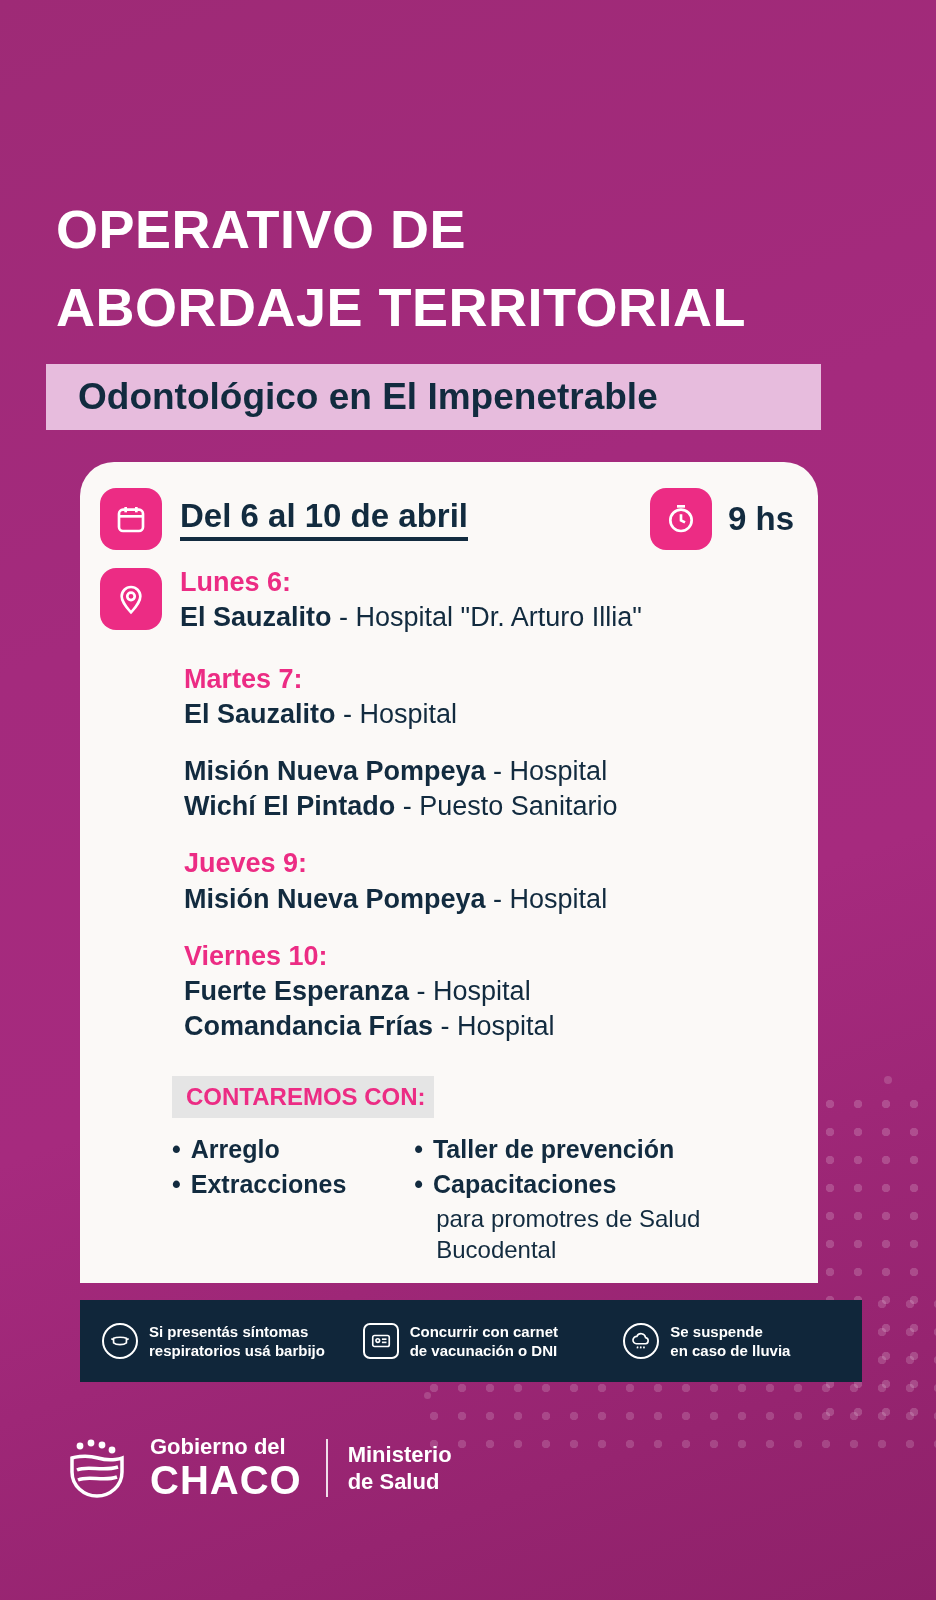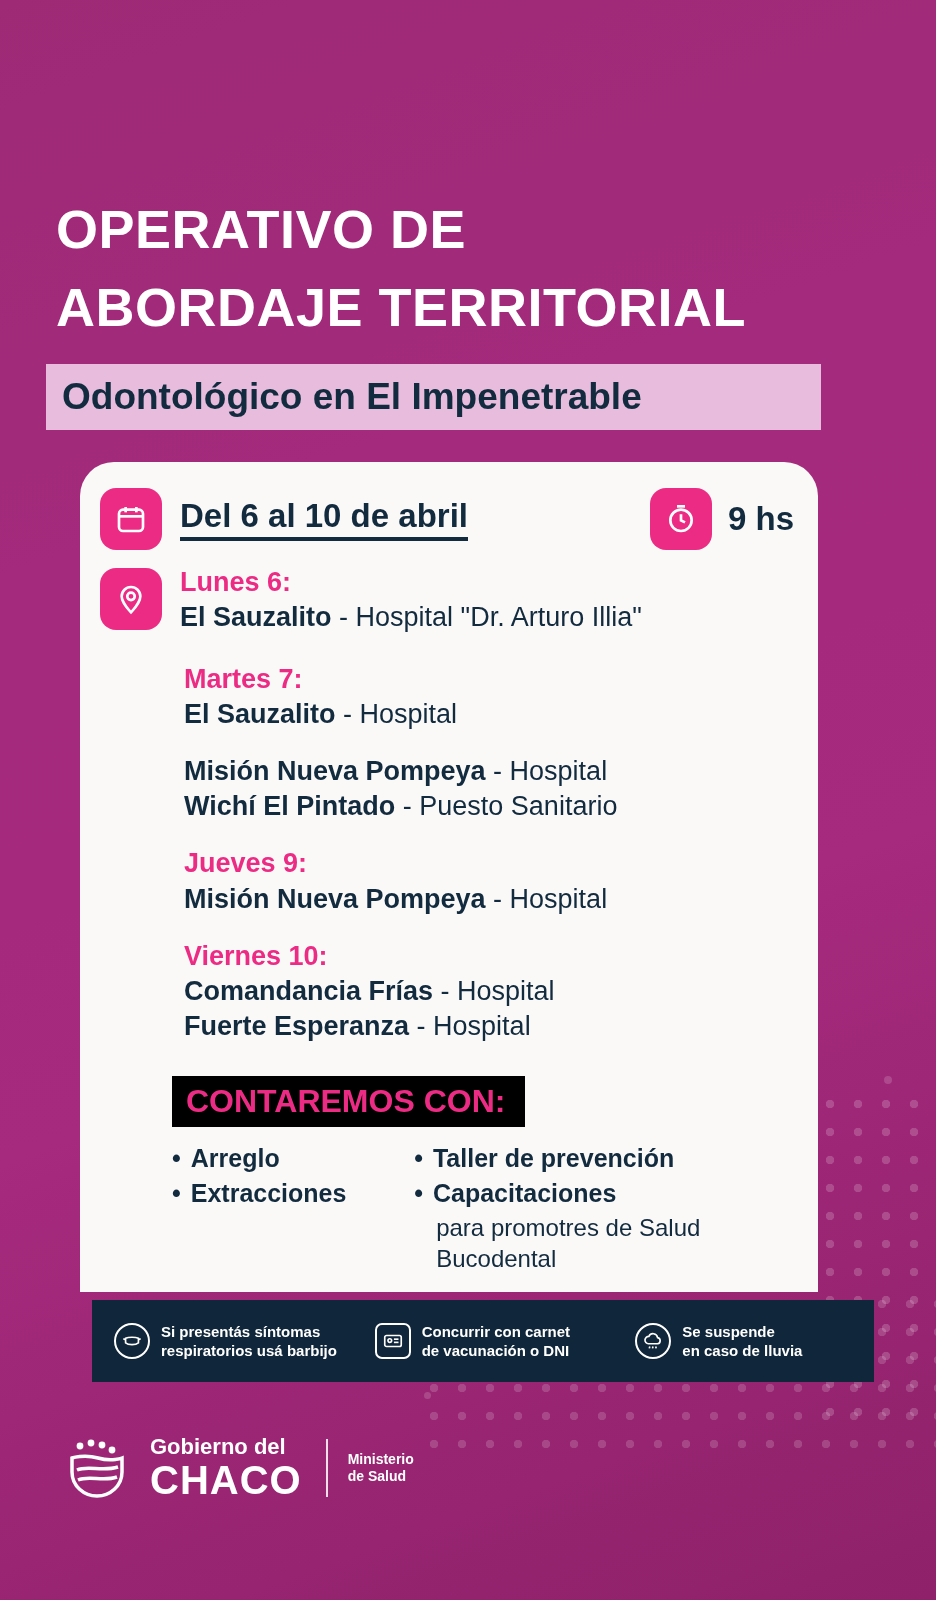--- a/index.html
+++ b/index.html
@@ -64,21 +64,21 @@
   }
   .subtitle-bar {
     position: absolute;
     left: 46px;
     top: 364px;
     width: 775px;
     height: 66px;
     background: #e7bcdd;
     display: flex;
     align-items: center;
-    padding-left: 16px;
+    padding-left: 32px;
   }
   .subtitle-bar span {
     color: #122b3f;
     font-size: 37px;
     font-weight: bold;
   }
 
   
   .card {
     position: absolute;
@@ -150,25 +150,25 @@
     line-height: 1.28;
   }
   .day-line b { font-weight: bold; }
   .day-line span.light { font-weight: normal; }
 
   .rest-days { margin-left: 84px; margin-top: 4px; }
 
   
   .contaremos-tag {
     display: inline-block;
-    background: #000000;
+    background: #e5e5e5;
     color: #ec2c84;
     font-weight: bold;
-    font-size: 32px;
-    padding: 7px 20px 7px 14px;
+    font-size: 24px;
+    padding: 7px 8px 7px 14px;
     margin-left: 92px;
     margin-top: 10px;
   }
   .features {
     display: flex;
     margin-left: 92px;
     margin-top: 14px;
     padding-right: 20px;
   }
   .feat-col { width: 265px; }
@@ -185,21 +185,21 @@
     font-size: 24px;
     font-weight: normal;
     color: #122b3f;
     margin-left: 22px;
     line-height: 1.3;
   }
 
   
   .notes {
     position: absolute;
-    left: 92px;
+    left: 80px;
     top: 1300px;
     width: 782px;
     height: 82px;
     background: #10263a;
     display: flex;
     align-items: center;
   }
   .note {
     display: flex;
     align-items: center;
@@ -253,21 +253,21 @@
     letter-spacing: 1px;
     line-height: 1.05;
   }
   .logo-div {
     width: 2px;
     height: 58px;
     background: rgba(255,255,255,0.85);
     margin: 0 20px 0 24px;
   }
   .logo-min {
-    font-size: 14px;
+    font-size: 22px;
     font-weight: bold;
     line-height: 1.25;
   }
 </style>
 </head>
 <body>
 
 <div class="bg">
   <div class="bg-dots-right"></div>
   <div class="bg-dots-bottom"></div>
@@ -346,24 +346,24 @@
       <div class="day-block">
         <div class="day-title">Jueves 9:</div>
         <div class="day-line">
           <b>Misión Nueva Pompeya</b><span class="light"> - Hospital</span>
         </div>
       </div>
 
       <div class="day-block">
         <div class="day-title">Viernes 10:</div>
         <div class="day-line">
+          <b>Fuerte Esperanza</b><span class="light"> - Hospital</span>
+        </div>
+        <div class="day-line">
           <b>Comandancia Frías</b><span class="light"> - Hospital</span>
-        </div>
-        <div class="day-line">
-          <b>Fuerte Esperanza</b><span class="light"> - Hospital</span>
         </div>
       </div>
 
     </div>
   </div>
 
   
   <div class="contaremos-tag">CONTAREMOS CON:</div>
 
   <div class="features">

